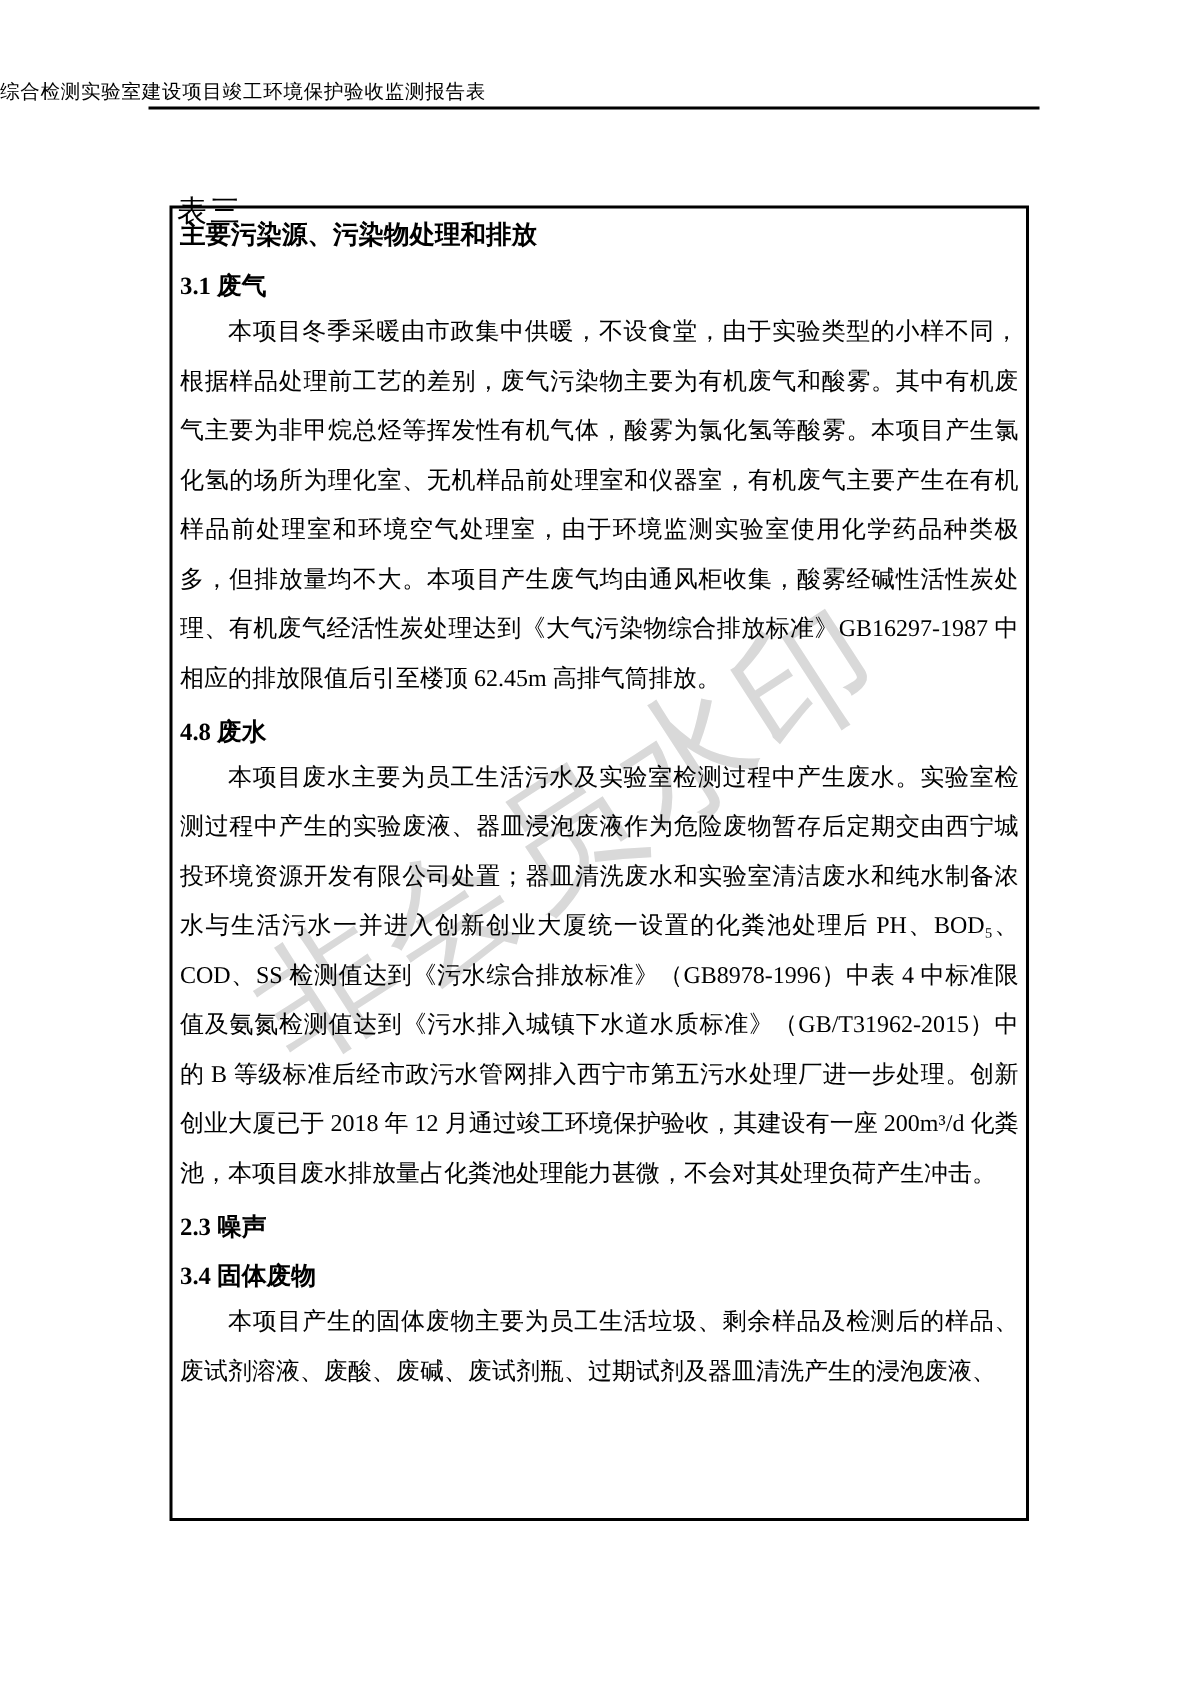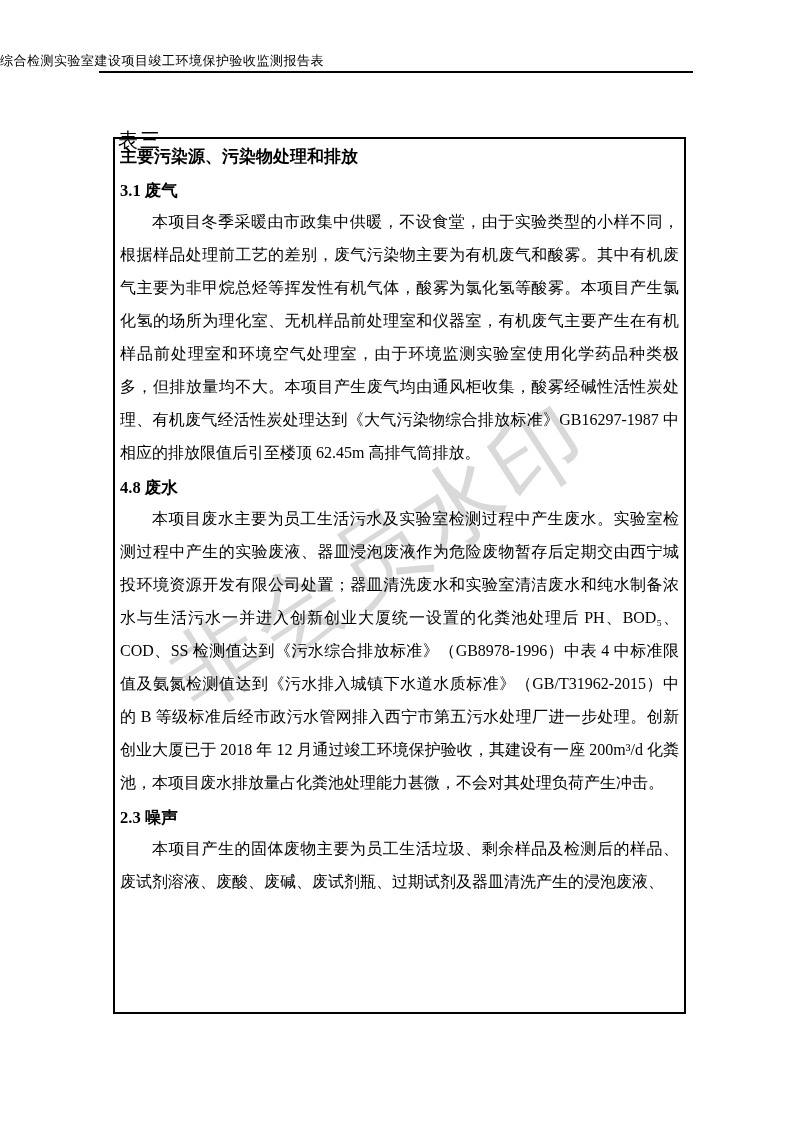--- a/index.html
+++ b/index.html
@@ -124,19 +124,20 @@
     <div class="section">
       <p class="section-heading"><span class="section-number">4.8</span><span>废水</span></p>
       <p class="section-paragraph">本项目废水主要为员工生活污水及实验室检测过程中产生废水。实验室检测过程中产生的实验废液、器皿浸泡废液作为危险废物暂存后定期交由西宁城投环境资源开发有限公司处置；器皿清洗废水和实验室清洁废水和纯水制备浓水与生活污水一并进入创新创业大厦统一设置的化粪池处理后 PH、BOD₅、COD、SS 检测值达到《污水综合排放标准》（GB8978-1996）中表 4 中标准限值及氨氮检测值达到《污水排入城镇下水道水质标准》（GB/T31962-2015）中的 B 等级标准后经市政污水管网排入西宁市第五污水处理厂进一步处理。创新创业大厦已于 2018 年 12 月通过竣工环境保护验收，其建设有一座 200m³/d 化粪池，本项目废水排放量占化粪池处理能力甚微，不会对其处理负荷产生冲击。</p>
     </div>
 
     <div class="section">
       <p class="section-heading"><span class="section-number">2.3</span><span>噪声</span></p>
     </div>
 
     <div class="section">
+      <p class="section-heading"><span class="section-number">3.4</span><span>固体废物</span></p>
       <p class="section-paragraph">本项目产生的固体废物主要为员工生活垃圾、剩余样品及检测后的样品、废试剂溶液、废酸、废碱、废试剂瓶、过期试剂及器皿清洗产生的浸泡废液、</p>
     </div>
 
   </div>
 
 
 </div>
 
 </body></html>

